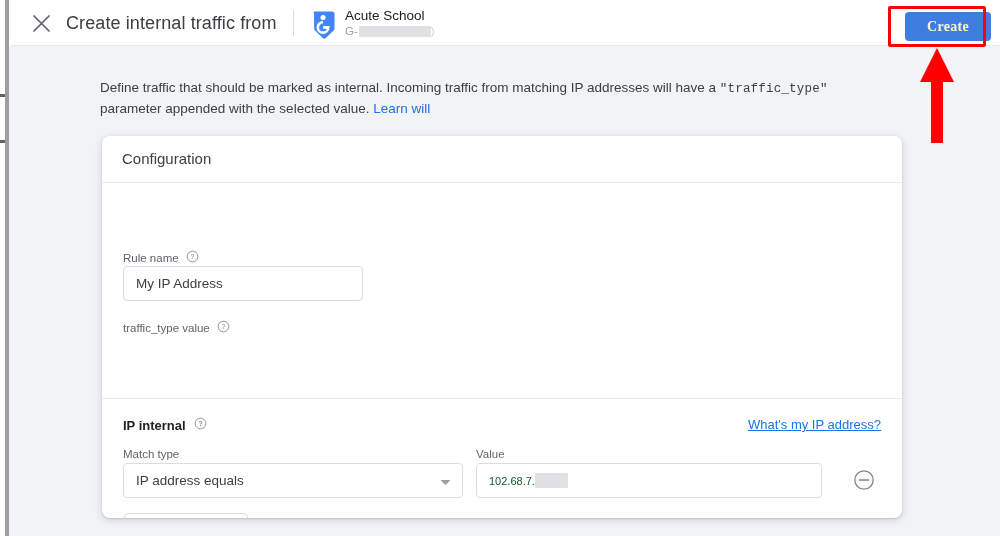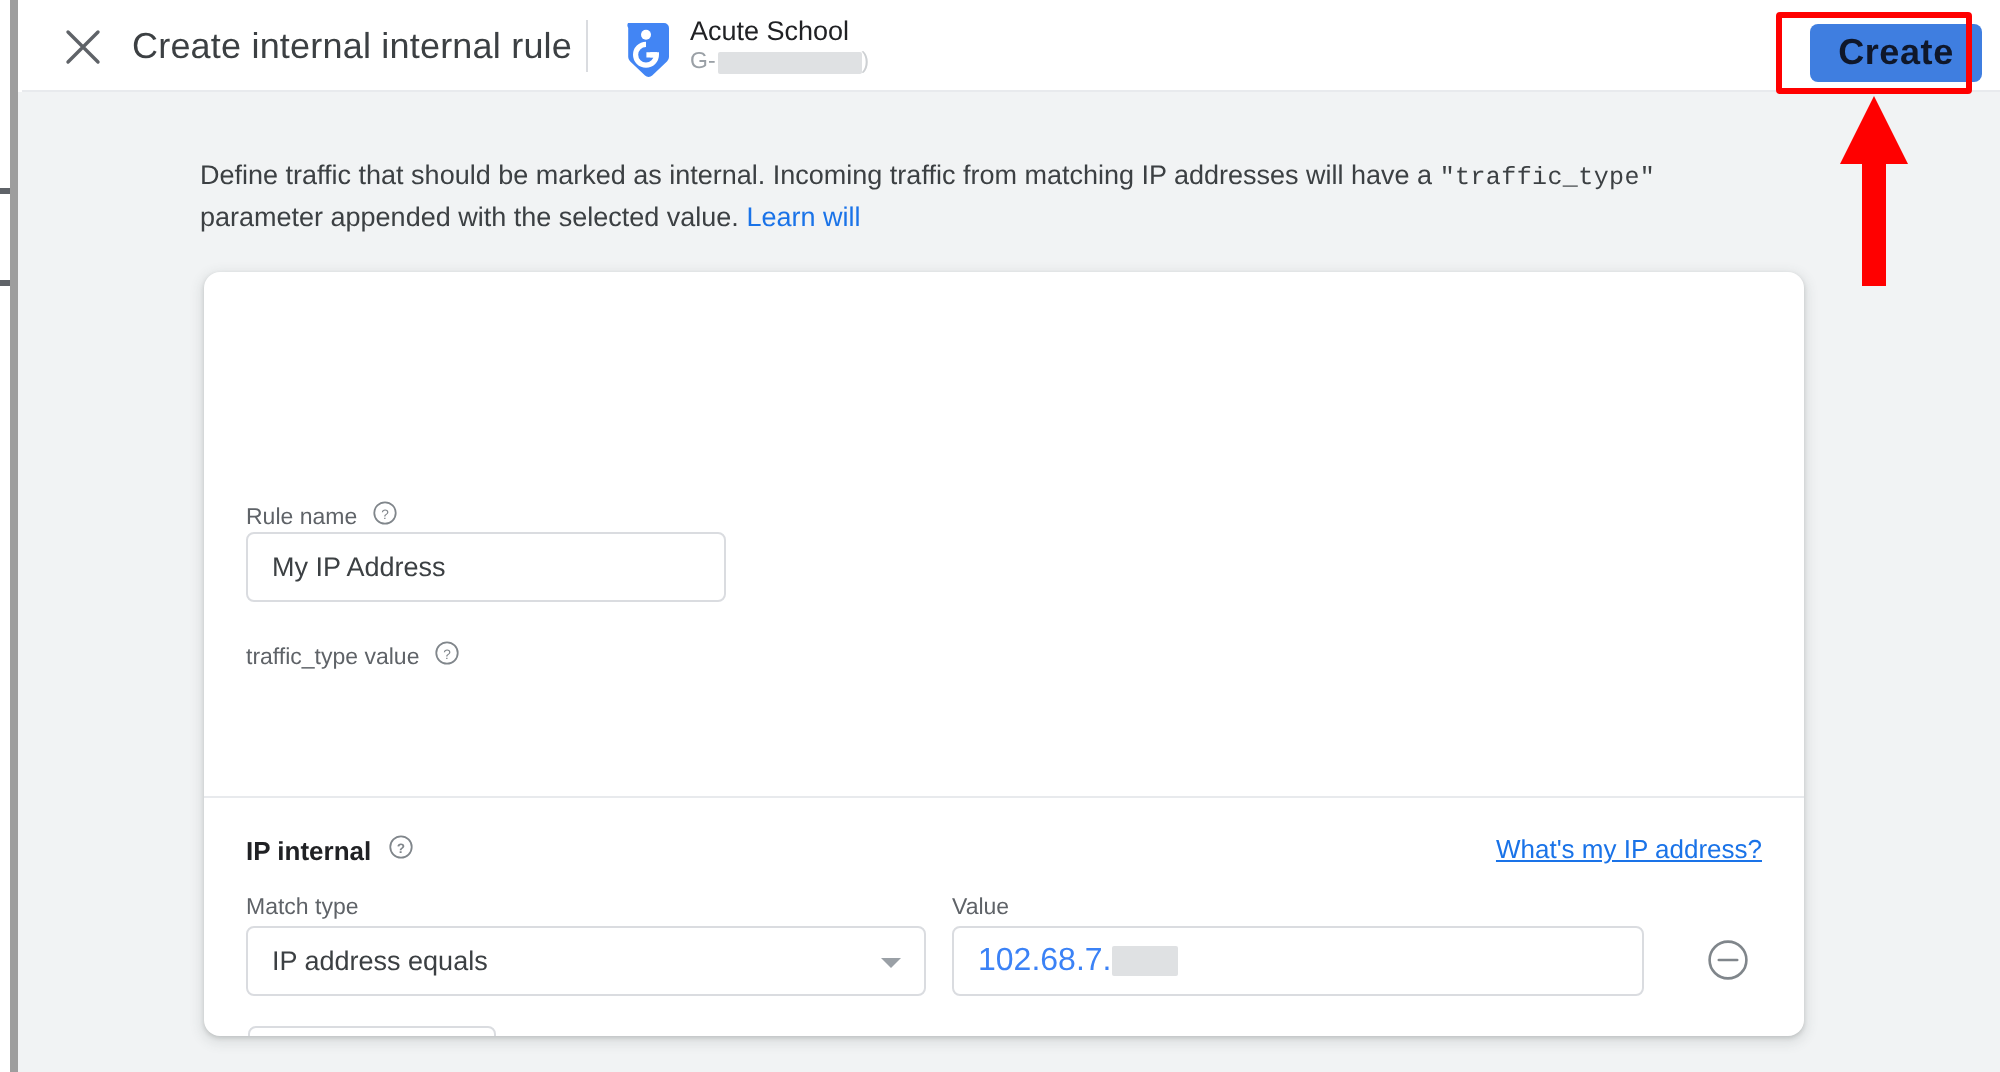--- a/index.html
+++ b/index.html
@@ -126,25 +126,25 @@
     color: #cdd0d3;
     line-height: 13px;
     margin-left: 0px;
   }
 
   .create-btn {
     position: absolute;
     left: 894px; top: 12px;
     width: 86px; height: 29px;
     background: #3f7ee0;
-    color: #0f172a;
+    color: #fef9c3;
     border: none;
     border-radius: 4px;
-    font-family: Liberation Sans, sans-serif;
-    font-size: 18px;
+    font-family: Liberation Serif, serif;
+    font-size: 14px;
     font-weight: 700;
     letter-spacing: .3px;
     cursor: pointer;
     display: flex; align-items: center; justify-content: center;
   }
 
   
   .annot-box {
     position: absolute;
     left: 888px; top: 6px;
@@ -304,22 +304,22 @@
     left: 374px; top: 327px;
     width: 346px; height: 35px;
     background: #ffffff;
     border: 1px solid #dadce0;
     border-radius: 4px;
     display: flex;
     align-items: center;
     padding-left: 12px;
   }
   .ip-value-text {
-    font-size: 16px;
-    color: #3b82f6;
+    font-size: 11px;
+    color: #14532d;
   }
   .ip-value-redact {
     width: 33px; height: 15px;
     margin-left: 0px;
   }
 
   .remove-btn {
     position: absolute;
     left: 750px; top: 332px;
     width: 24px; height: 24px;
@@ -356,21 +356,21 @@
   <div class="appbar">
 
     <div class="close-btn">
       <span>
         <svg width="19" height="19" viewBox="0 0 19 19">
           <path d="M2 2 L17 17 M17 2 L2 17" stroke="#5f6368" stroke-width="1.7" fill="none" stroke-linecap="round"></path>
         </svg>
       </span>
     </div>
 
-    <div class="page-title">Create internal internal rule</div>
+    <div class="page-title">Create internal traffic from</div>
 
     <div class="title-divider"></div>
 
     <div class="prop-icon">
       <svg width="28" height="30" viewBox="0 0 28 30">
         <path d="M5 2.5 h18 a2.5 2.5 0 0 1 2.5 2.5 v14.5 a3 3 0 0 1 -0.9 2.1 l-7.5 7.2 a2.6 2.6 0 0 1 -3.6 0 l-7.5 -7.2 a3 3 0 0 1 -0.9 -2.1 V5 A2.5 2.5 0 0 1 5 2.5 z" fill="#4285f4"></path>
         <circle cx="14" cy="8.4" r="2.5" fill="#ffffff"></circle>
         <path d="M14 13.2 a5.2 5.2 0 1 0 5.2 5.2 h-5.0" fill="none" stroke="#ffffff" stroke-width="2.6"></path>
         <rect x="16.1" y="17.1" width="3.4" height="2.6" fill="#ffffff"></rect>
       </svg>
@@ -397,20 +397,23 @@
   </div>
 
   <div class="content">
 
     <div class="intro">
       <span>Define traffic that should be marked as internal. Incoming traffic from matching IP addresses will have a </span><span class="mono">"traffic_type"</span><span> parameter appended with the selected value. </span><a class="link">Learn will</a>
     </div>
 
     <div class="card">
 
+      <div class="card-header">
+        <div class="card-header-title">Configuration</div>
+      </div>
 
       <div class="field-label lbl-rule-name">
         <span>Rule name</span>
         <span class="help-icon">
           <svg width="13" height="13" viewBox="0 0 16 16">
             <circle cx="8" cy="8" r="6.6" fill="none" stroke="#80868b" stroke-width="1.1"></circle>
             <text x="8" y="11.4" text-anchor="middle" font-family="Liberation Sans, sans-serif" font-size="8.4" fill="#80868b">?</text>
           </svg>
         </span>
       </div>

